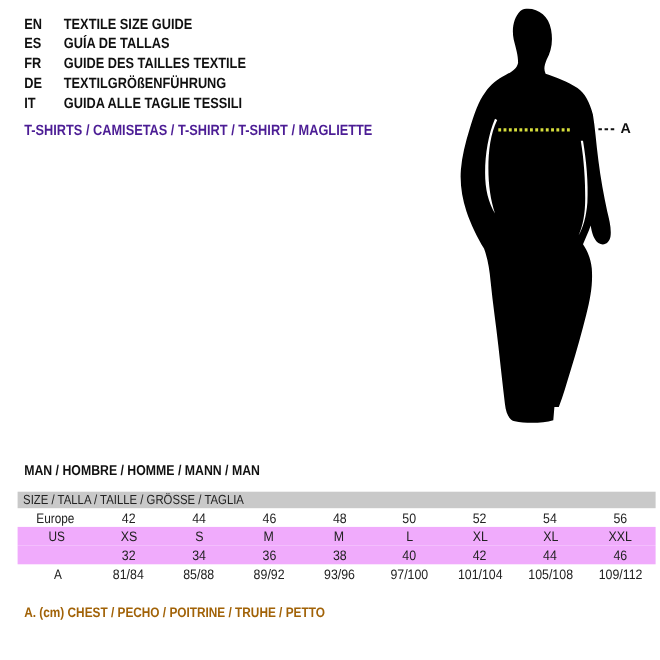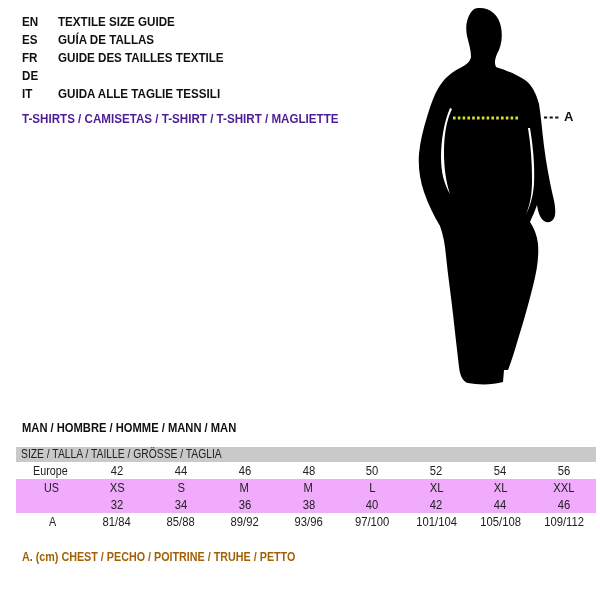--- a/index.html
+++ b/index.html
@@ -51,20 +51,21 @@
     <div class="lang-row">
       <span class="lang-code"><span class="cx">ES</span></span>
       <span><span class="cx">GUÍA DE TALLAS</span></span>
     </div>
     <div class="lang-row">
       <span class="lang-code"><span class="cx">FR</span></span>
       <span><span class="cx">GUIDE DES TAILLES TEXTILE</span></span>
     </div>
     <div class="lang-row">
       <span class="lang-code"><span class="cx">DE</span></span>
+      <span><span class="cx">TEXTILGRÖßENFÜHRUNG</span></span>
     </div>
     <div class="lang-row">
       <span class="lang-code"><span class="cx">IT</span></span>
       <span><span class="cx">GUIDA ALLE TAGLIE TESSILI</span></span>
     </div>
   </div>
 
   <div class="cats">
     <div><span class="cx">T-SHIRTS / CAMISETAS / T-SHIRT / T-SHIRT / MAGLIETTE</span></div>
   </div>

